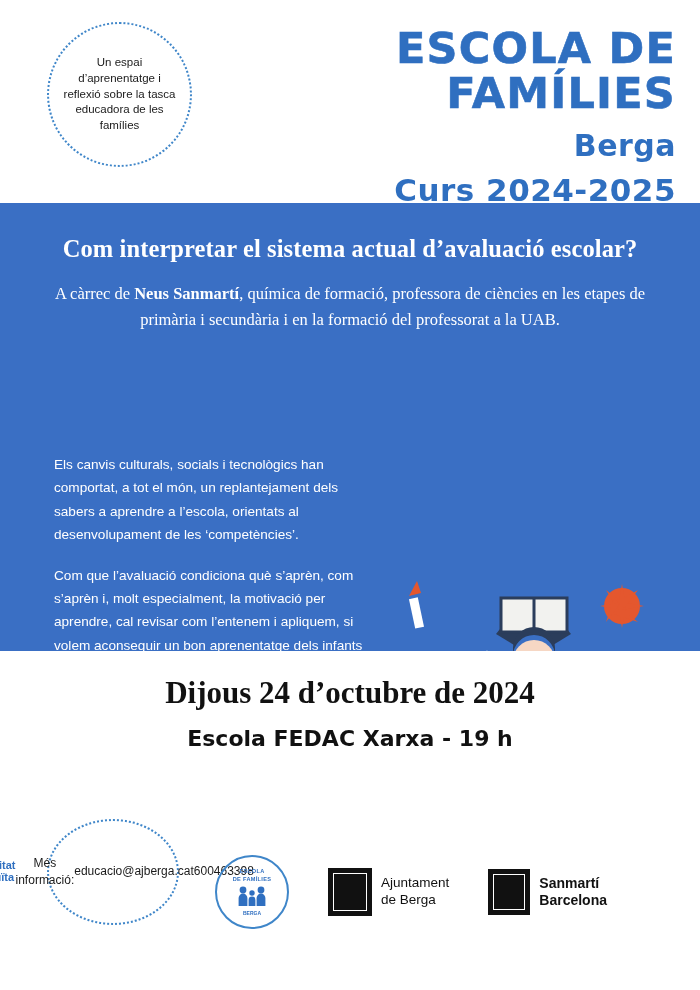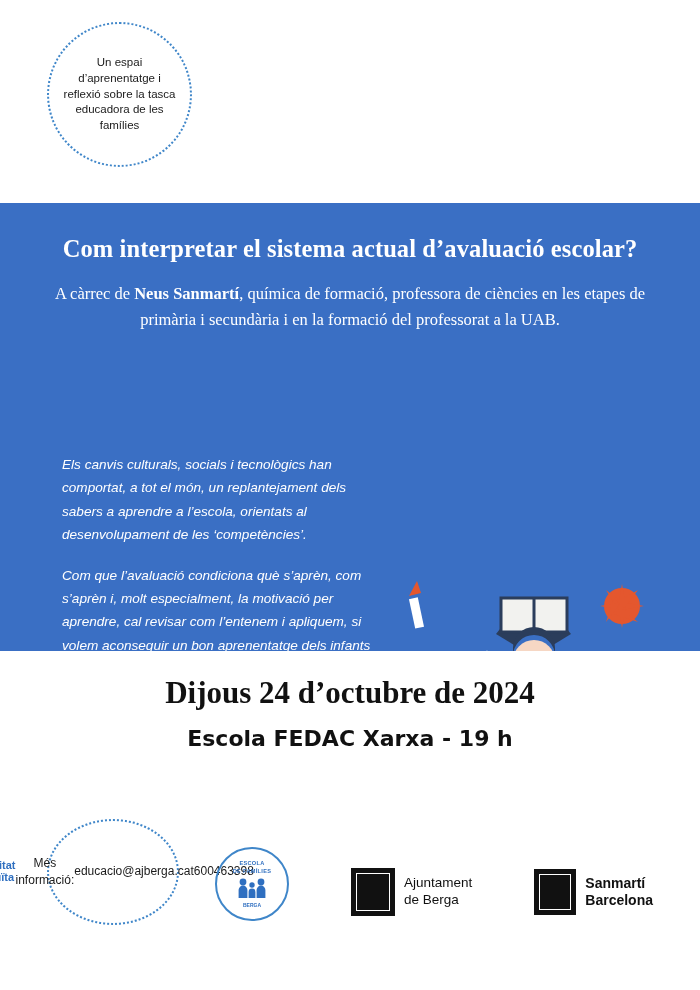--- a/index.html
+++ b/index.html
@@ -116,25 +116,24 @@
     font-size: 16.5px;
     text-align: center;
     line-height: 1.55;
     margin: 18px auto 0 auto;
     width: 596px;
     color: #ffffff;
   }
   .band-desc b { font-weight: bold; }
   .band-body {
     position: absolute;
-    left: 62px;
+    left: 54px;
     top: 250px;
     width: 315px;
     font-family: "Liberation Sans", sans-serif;
-    font-style: italic;
     font-size: 13.6px;
     line-height: 1.72;
     color: #ffffff;
   }
   .band-body p { margin: 0 0 17px 0; }
 
   
   .illus {
     position: absolute;
     right: 24px;
@@ -190,21 +189,22 @@
     line-height: 1.45;
     color: #1a1a1a;
   }
   .logos {
     position: absolute;
     left: 215px;
     top: 196px;
     width: 450px;
     height: 90px;
     display: flex;
-    gap: 62px;
+    align-items: center;
+    gap: 39px;
   }
   .logo-edf {
     width: 74px;
     height: 74px;
     border: 2px solid #3f86c9;
     border-radius: 50%;
     display: flex;
     flex-direction: column;
     align-items: center;
     justify-content: center;
@@ -278,20 +278,25 @@
 <div class="poster">
 
   <div class="header">
 
     <div class="stamp">
       <div class="stamp-inner">
         <div class="stamp-text">Un espai d’aprenentatge i reflexió sobre la tasca educadora de les famílies</div>
       </div>
     </div>
 
+    <div class="title-block">
+      <div class="main-title">ESCOLA DE FAMÍLIES</div>
+      <div class="subtitle-1">Berga</div>
+      <div class="subtitle-2">Curs 2024-2025</div>
+    </div>
   </div>
 
   <div class="band">
 
     <div class="band-title">Com interpretar el sistema actual d’avaluació escolar?</div>
 
     <div class="band-desc">
       <span>A càrrec de </span><b>Neus Sanmartí</b><span>, química de formació, professora de ciències en les etapes de primària i secundària i en la formació del professorat a la UAB.</span>
     </div>
 

